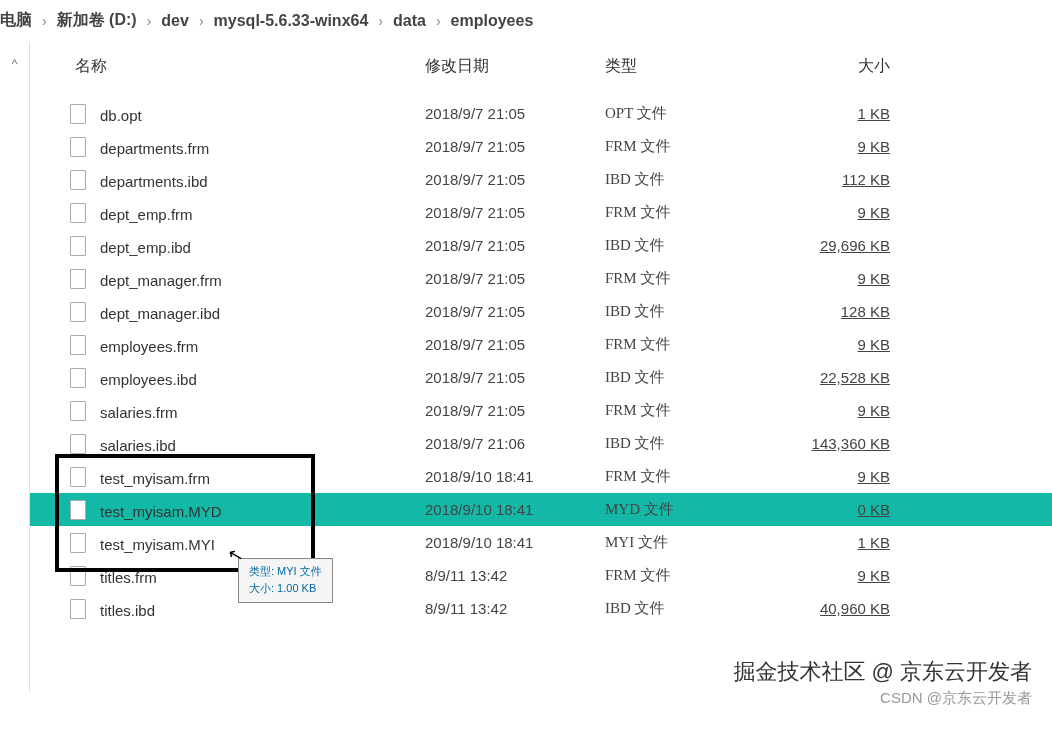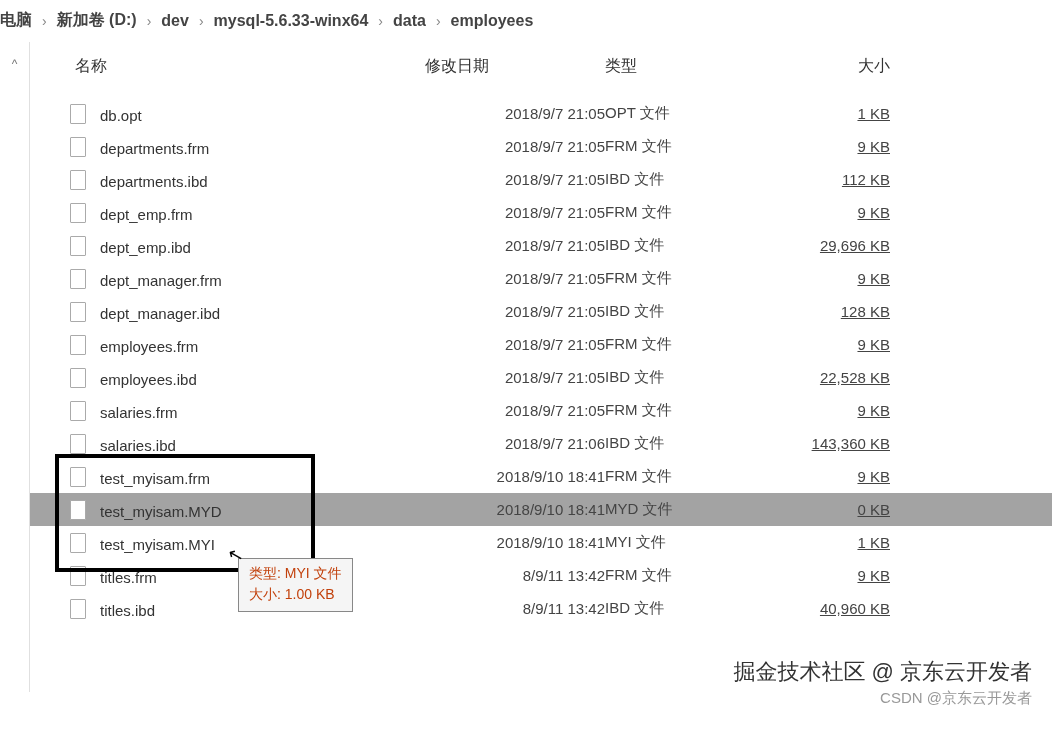--- a/index.html
+++ b/index.html
@@ -55,31 +55,31 @@
   .col-type   { width: 175px; }
   .col-size   { width: 140px; text-align: right; padding-right: 30px; }
   .file-row {
     display: flex;
     align-items: center;
     height: 33px;
     font-size: 15px;
     color: #333;
   }
   .file-row.selected {
-    background: #a3a3a3;
+    background: #14b8a6;
   }
   .file-row .cell-name {
     width: 395px;
     padding-left: 40px;
     display: flex;
     align-items: flex-end;
     gap: 14px;
   }
-  .file-row .cell-date { width: 180px; color: #444; text-align: right; }
-  .file-row .cell-type { width: 175px; color: #444; }
+  .file-row .cell-date { width: 180px; color: #444; }
+  .file-row .cell-type { width: 175px; color: #444; font-family: Liberation Serif, serif; }
   .file-row .cell-size { width: 140px; text-align: right; padding-right: 30px; color: #444; text-decoration: underline; }
   .file-icon {
     width: 16px;
     height: 20px;
     border: 1px solid #aaa;
     border-radius: 1px;
     position: relative;
     background: #fff;
     flex-shrink: 0;
   }
@@ -93,22 +93,22 @@
     pointer-events: none;
     z-index: 5;
   }
   .tooltip {
     position: absolute;
     left: 208px;
     top: 516px;
     background: #f5f5f5;
     border: 1px solid #888;
     padding: 4px 10px 6px 10px;
-    font-size: 14px;
-    color: #c2410c;
+    font-size: 11px;
+    color: #0369a1;
     line-height: 1.5;
     z-index: 8;
     white-space: nowrap;
   }
   .cursor {
     position: absolute;
     left: 198px;
     top: 502px;
     z-index: 9;
     font-size: 18px;

